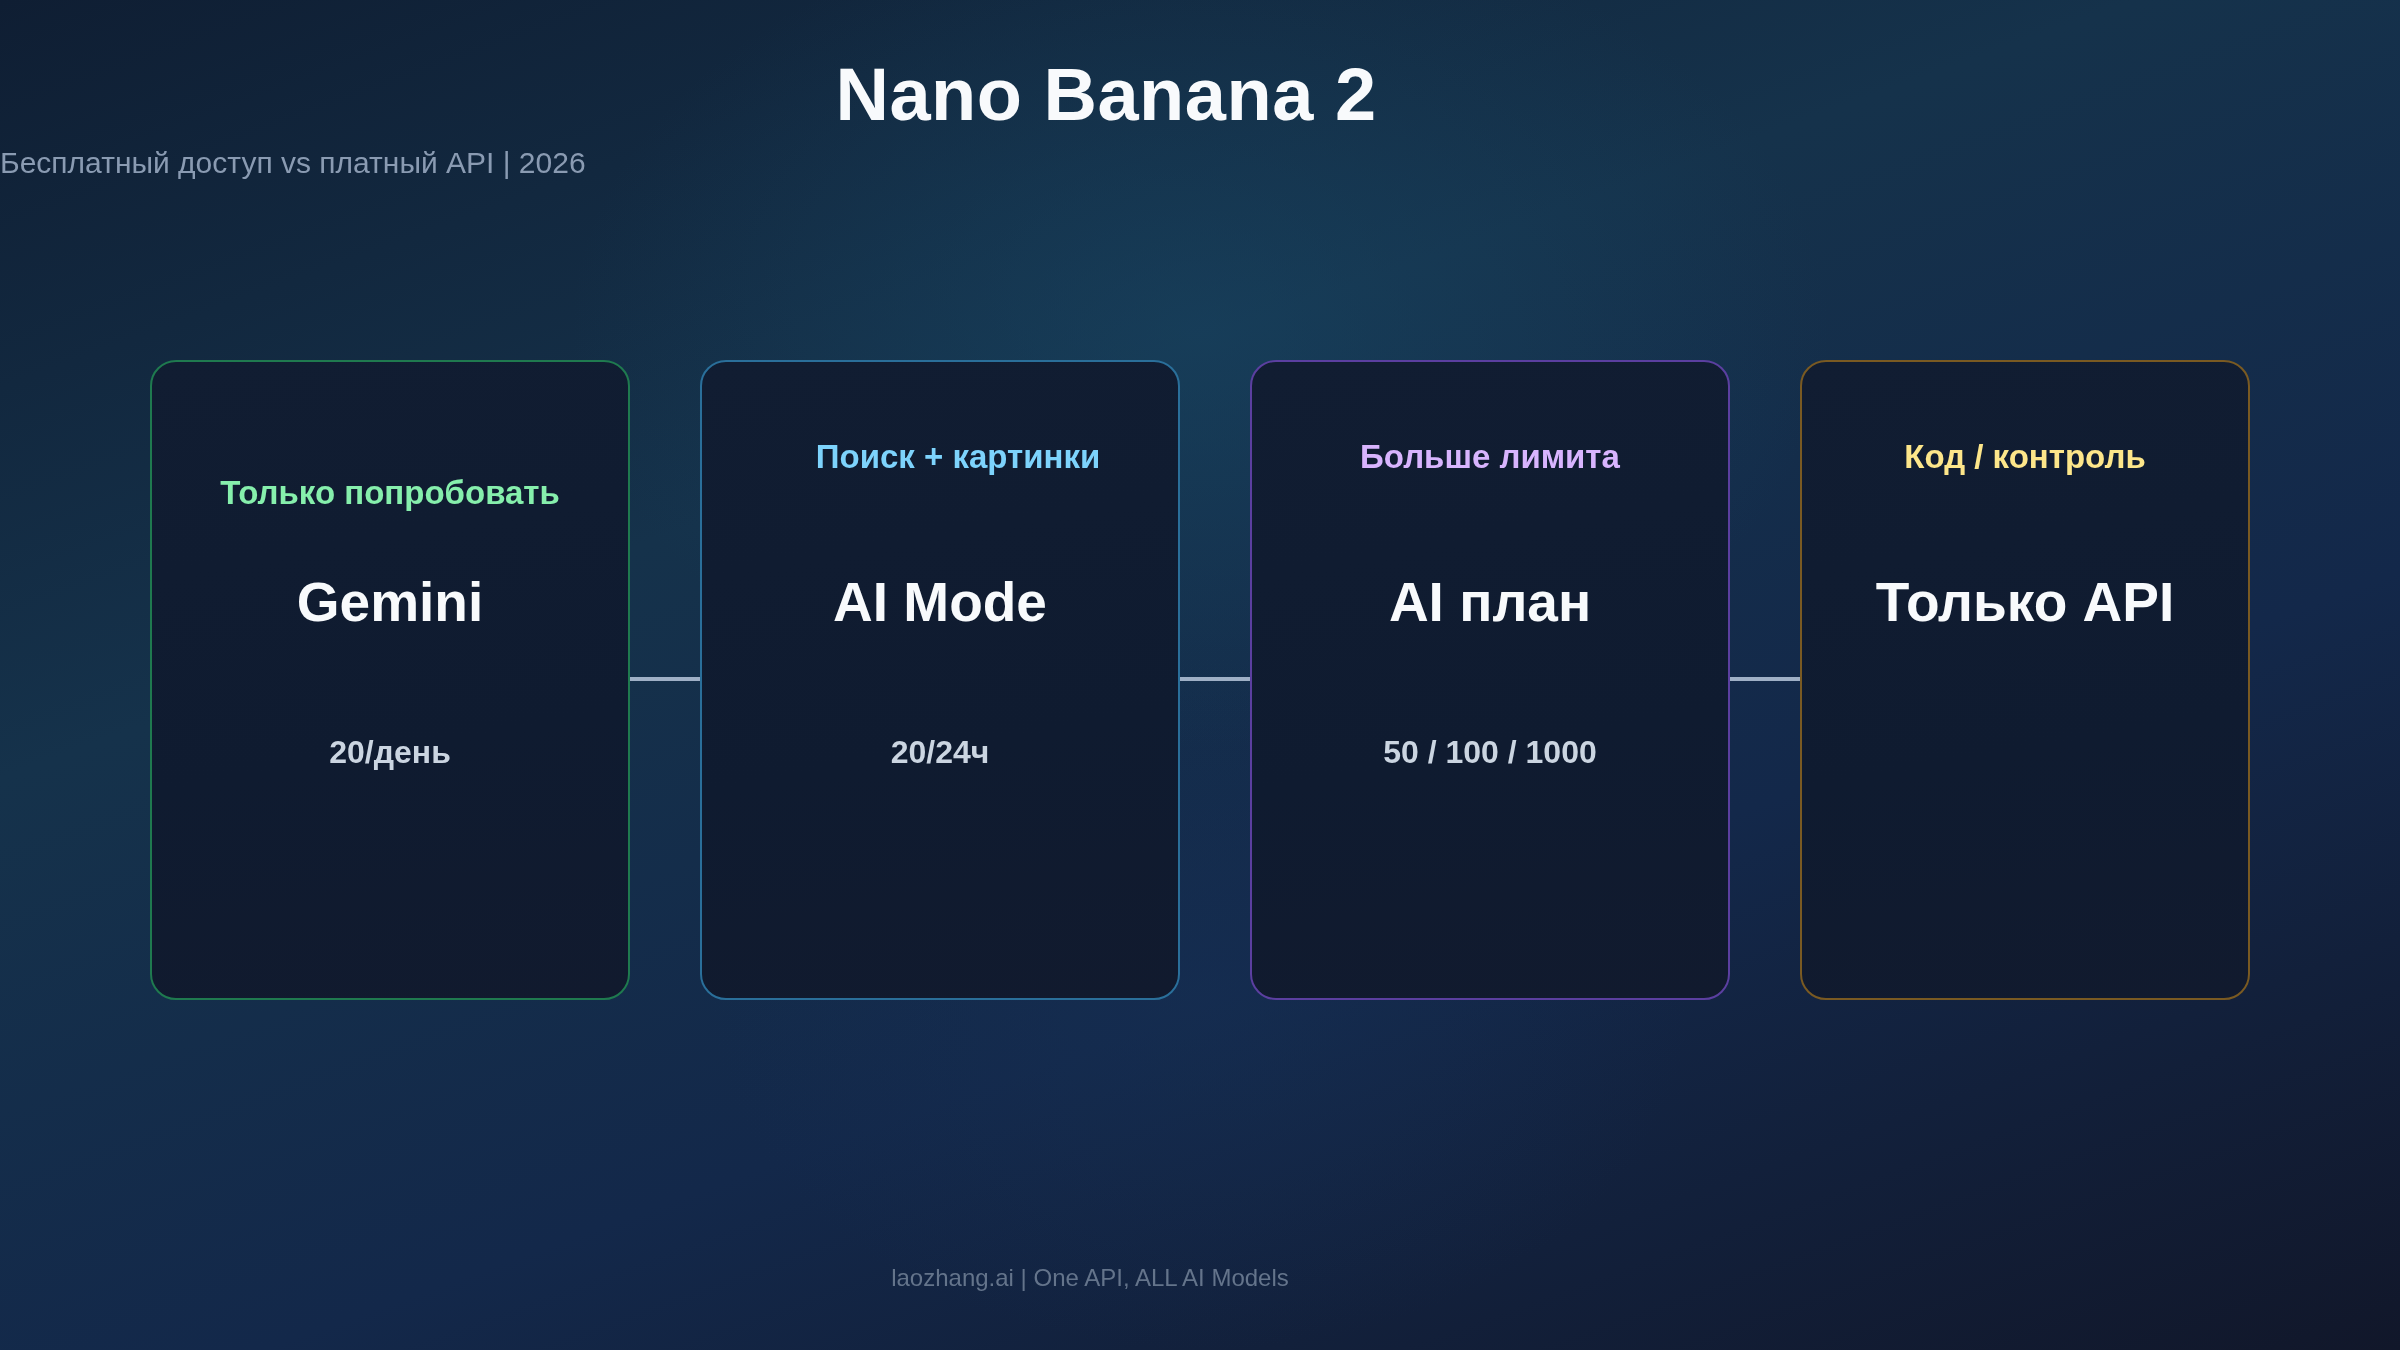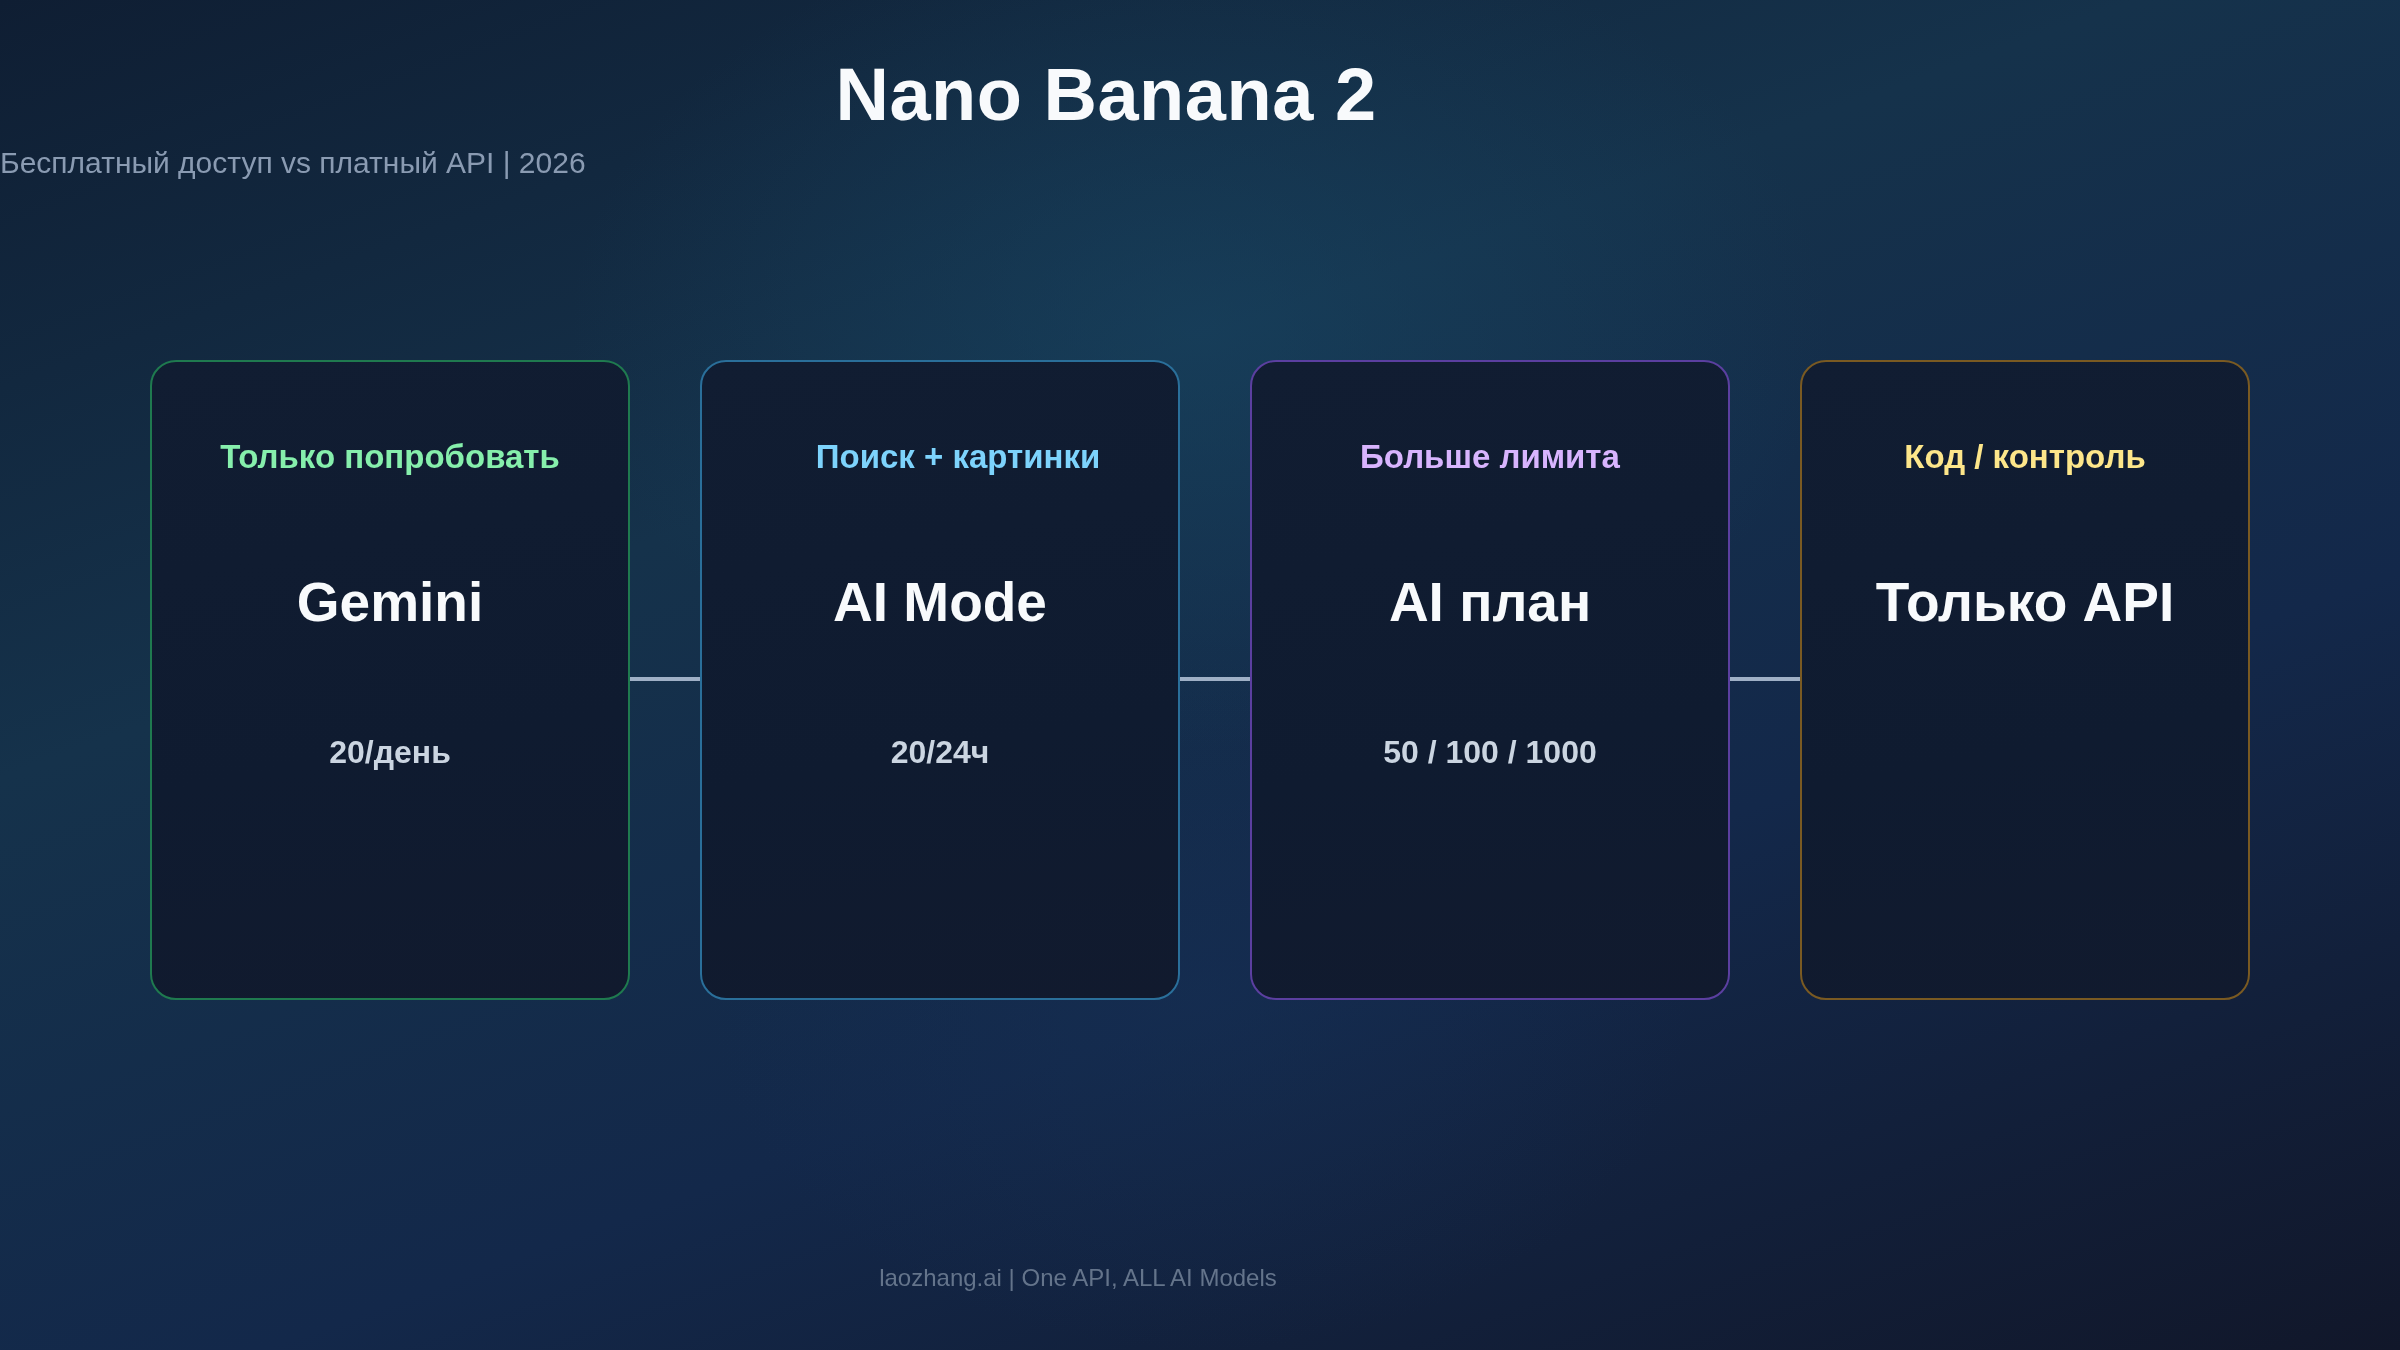--- a/index.html
+++ b/index.html
@@ -35,35 +35,35 @@
   .card .name {
     position:absolute; left:0; right:0; top:208px; text-align:center;
     font-size:55px; font-weight:bold; color:#f8fafc;
   }
   .card .limit {
     position:absolute; left:0; right:0; top:372px; text-align:center;
     font-size:32px; font-weight:bold; color:#cbd5e1;
   }
   .footer {
     position:absolute; left:0; width:2156px; top:1264px; text-align:center;
-    font-size:24px; color:#64748b;
+    font-size:24px; color:#64748b;padding-left:12px;
   }
 </style>
 </head>
 <body>
 
 <div class="title">Nano Banana 2</div>
 <div class="subtitle">Бесплатный доступ vs платный API | 2026</div>
 
 <div class="connector" style="left:630px; width:70px;"></div>
 <div class="connector" style="left:1180px; width:70px;"></div>
 <div class="connector" style="left:1730px; width:70px;"></div>
 
 <div class="card" style="left: 150px; width: 480px; border-color: rgb(31, 122, 79);">
-  <div class="tag" style="color: rgb(134, 239, 172);">Только попробовать</div>
+  <div class="tag" style="color: rgb(134, 239, 172); margin-top: 36px;">Только попробовать</div>
   <div class="name">Gemini</div>
   <div class="limit">20/день</div>
 </div>
 
 <div class="card" style="left: 700px; width: 480px; border-color: rgb(42, 111, 154);">
   <div class="tag" style="color: rgb(125, 211, 252); padding-left: 36px;">Поиск + картинки</div>
   <div class="name">AI Mode</div>
   <div class="limit">20/24ч</div>
 </div>
 

